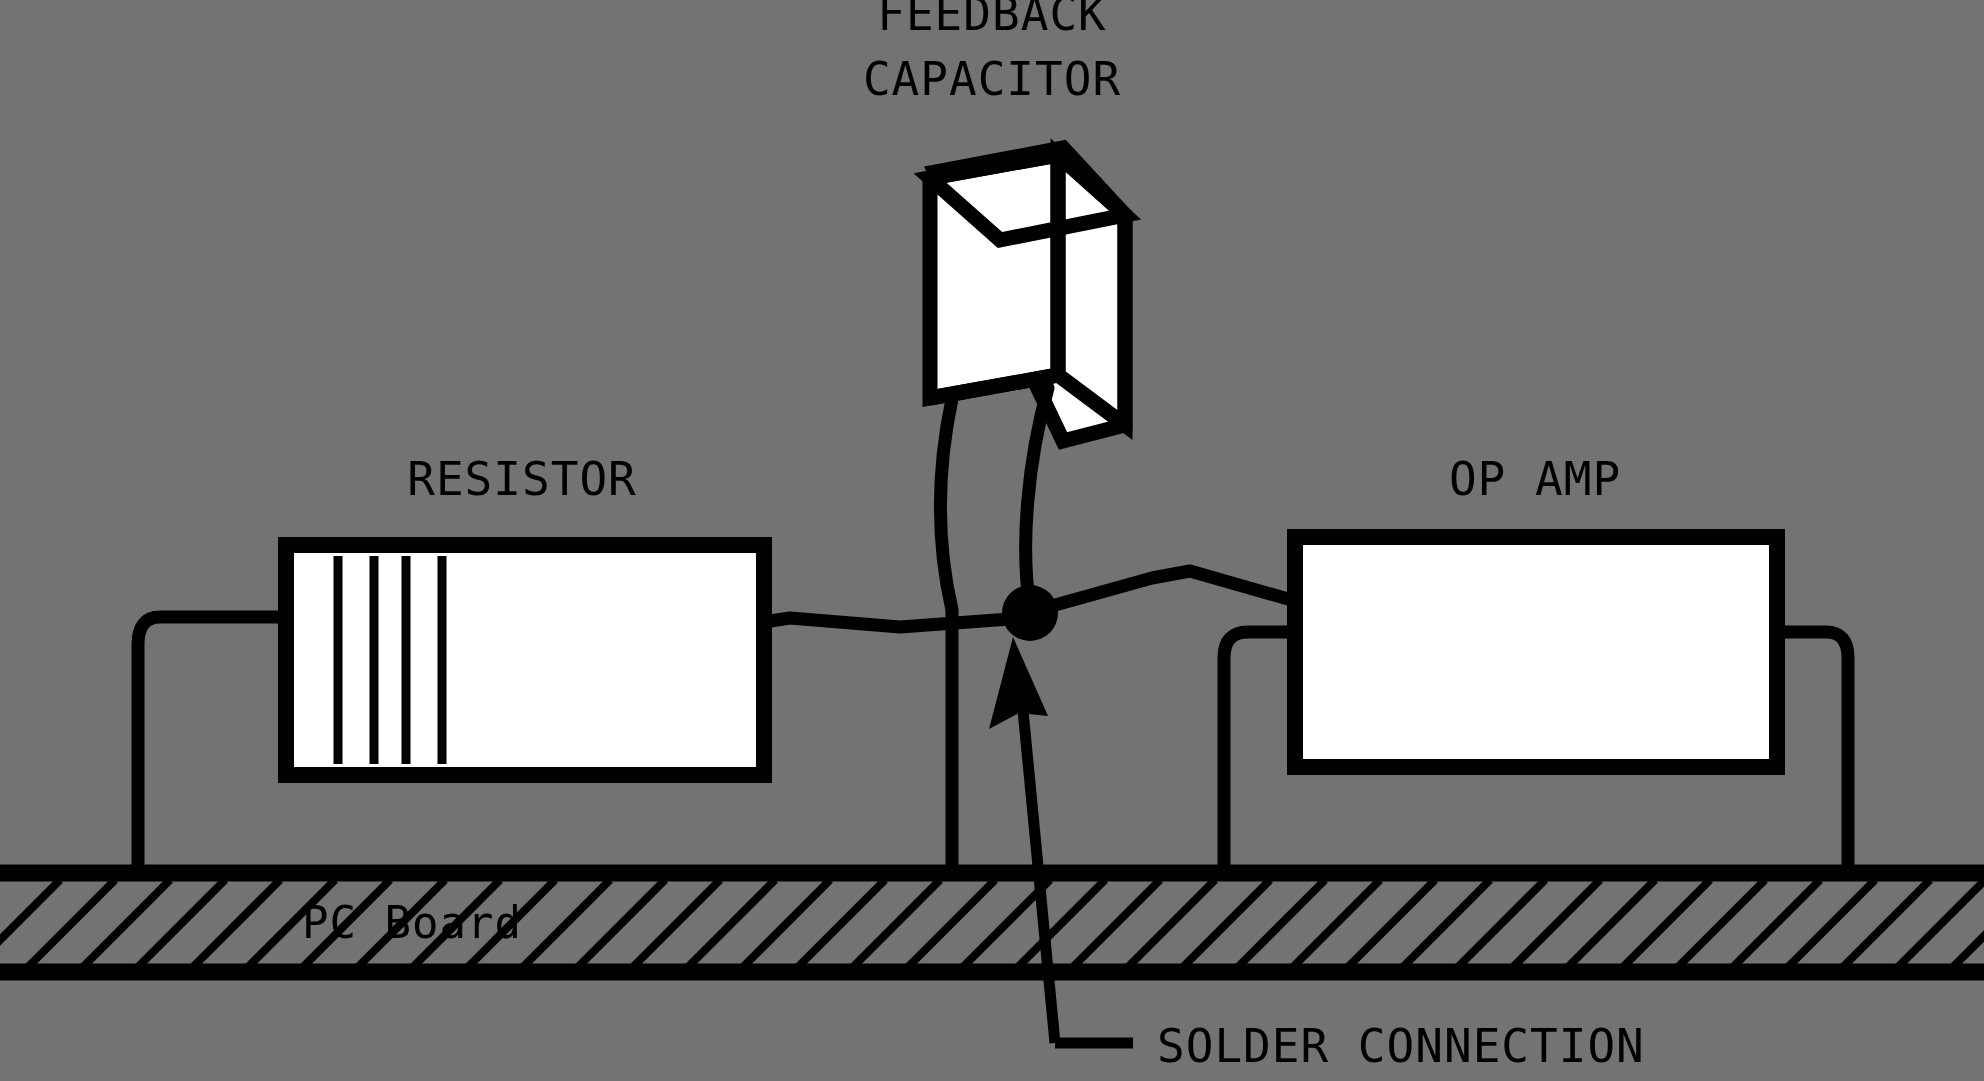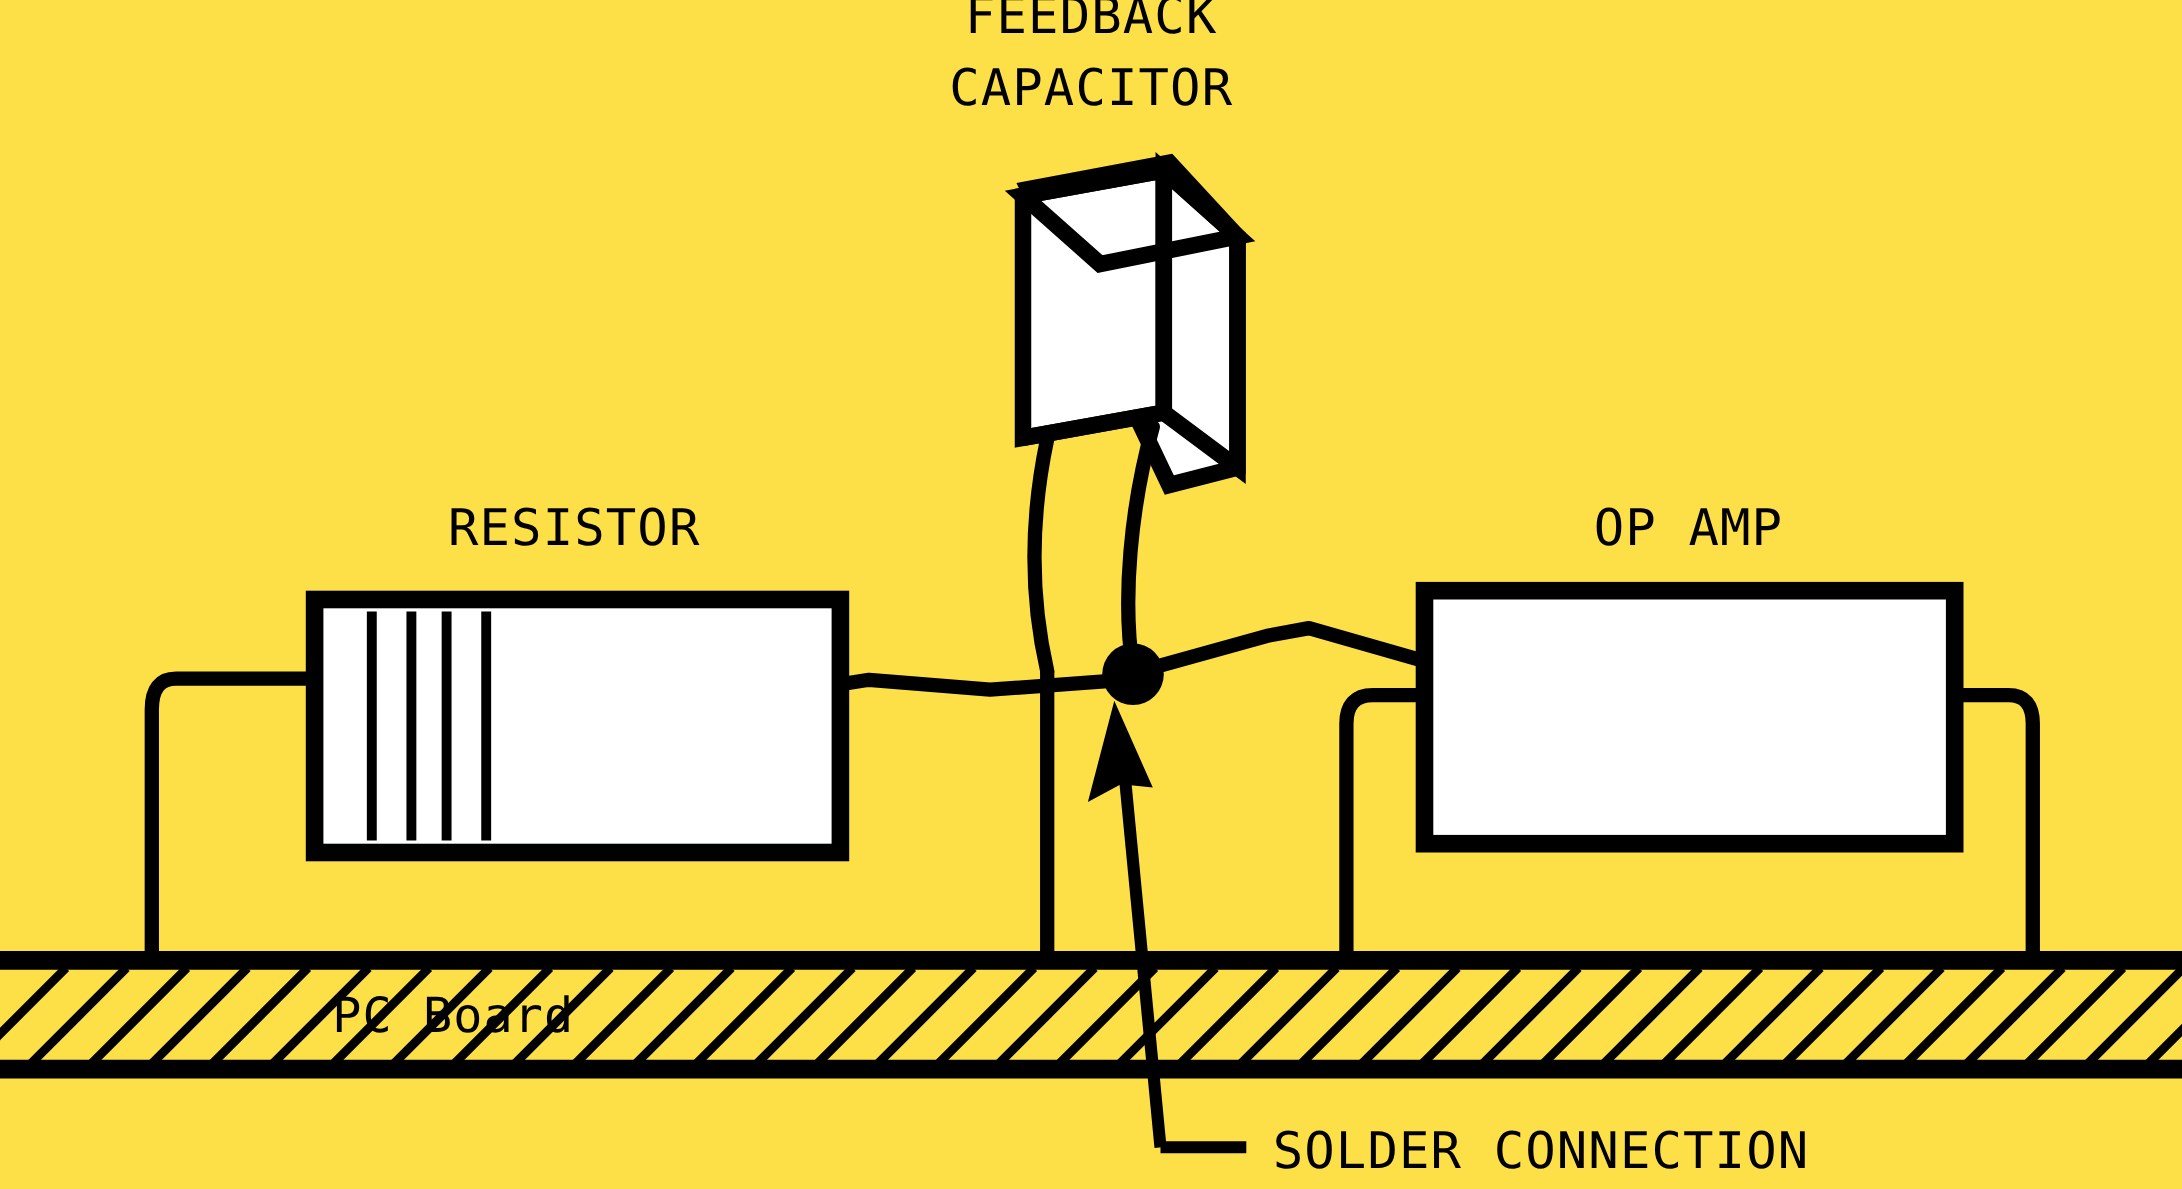--- a/index.html
+++ b/index.html
@@ -10,21 +10,21 @@
   body {
     width: 1984px;
     height: 1081px;
     overflow: hidden;
     font-family: "DejaVu Sans Mono", monospace;
   }
   #diagram-root {
     position: relative;
     width: 1984px;
     height: 1081px;
-    background: #fde047;
+    background: #737373;
   }
   svg.diagram-canvas {
     display: block;
     width: 1984px;
     height: 1081px;
   }
   .stroke-shape {
     fill: none;
     stroke: #000000;
     stroke-linecap: butt;

